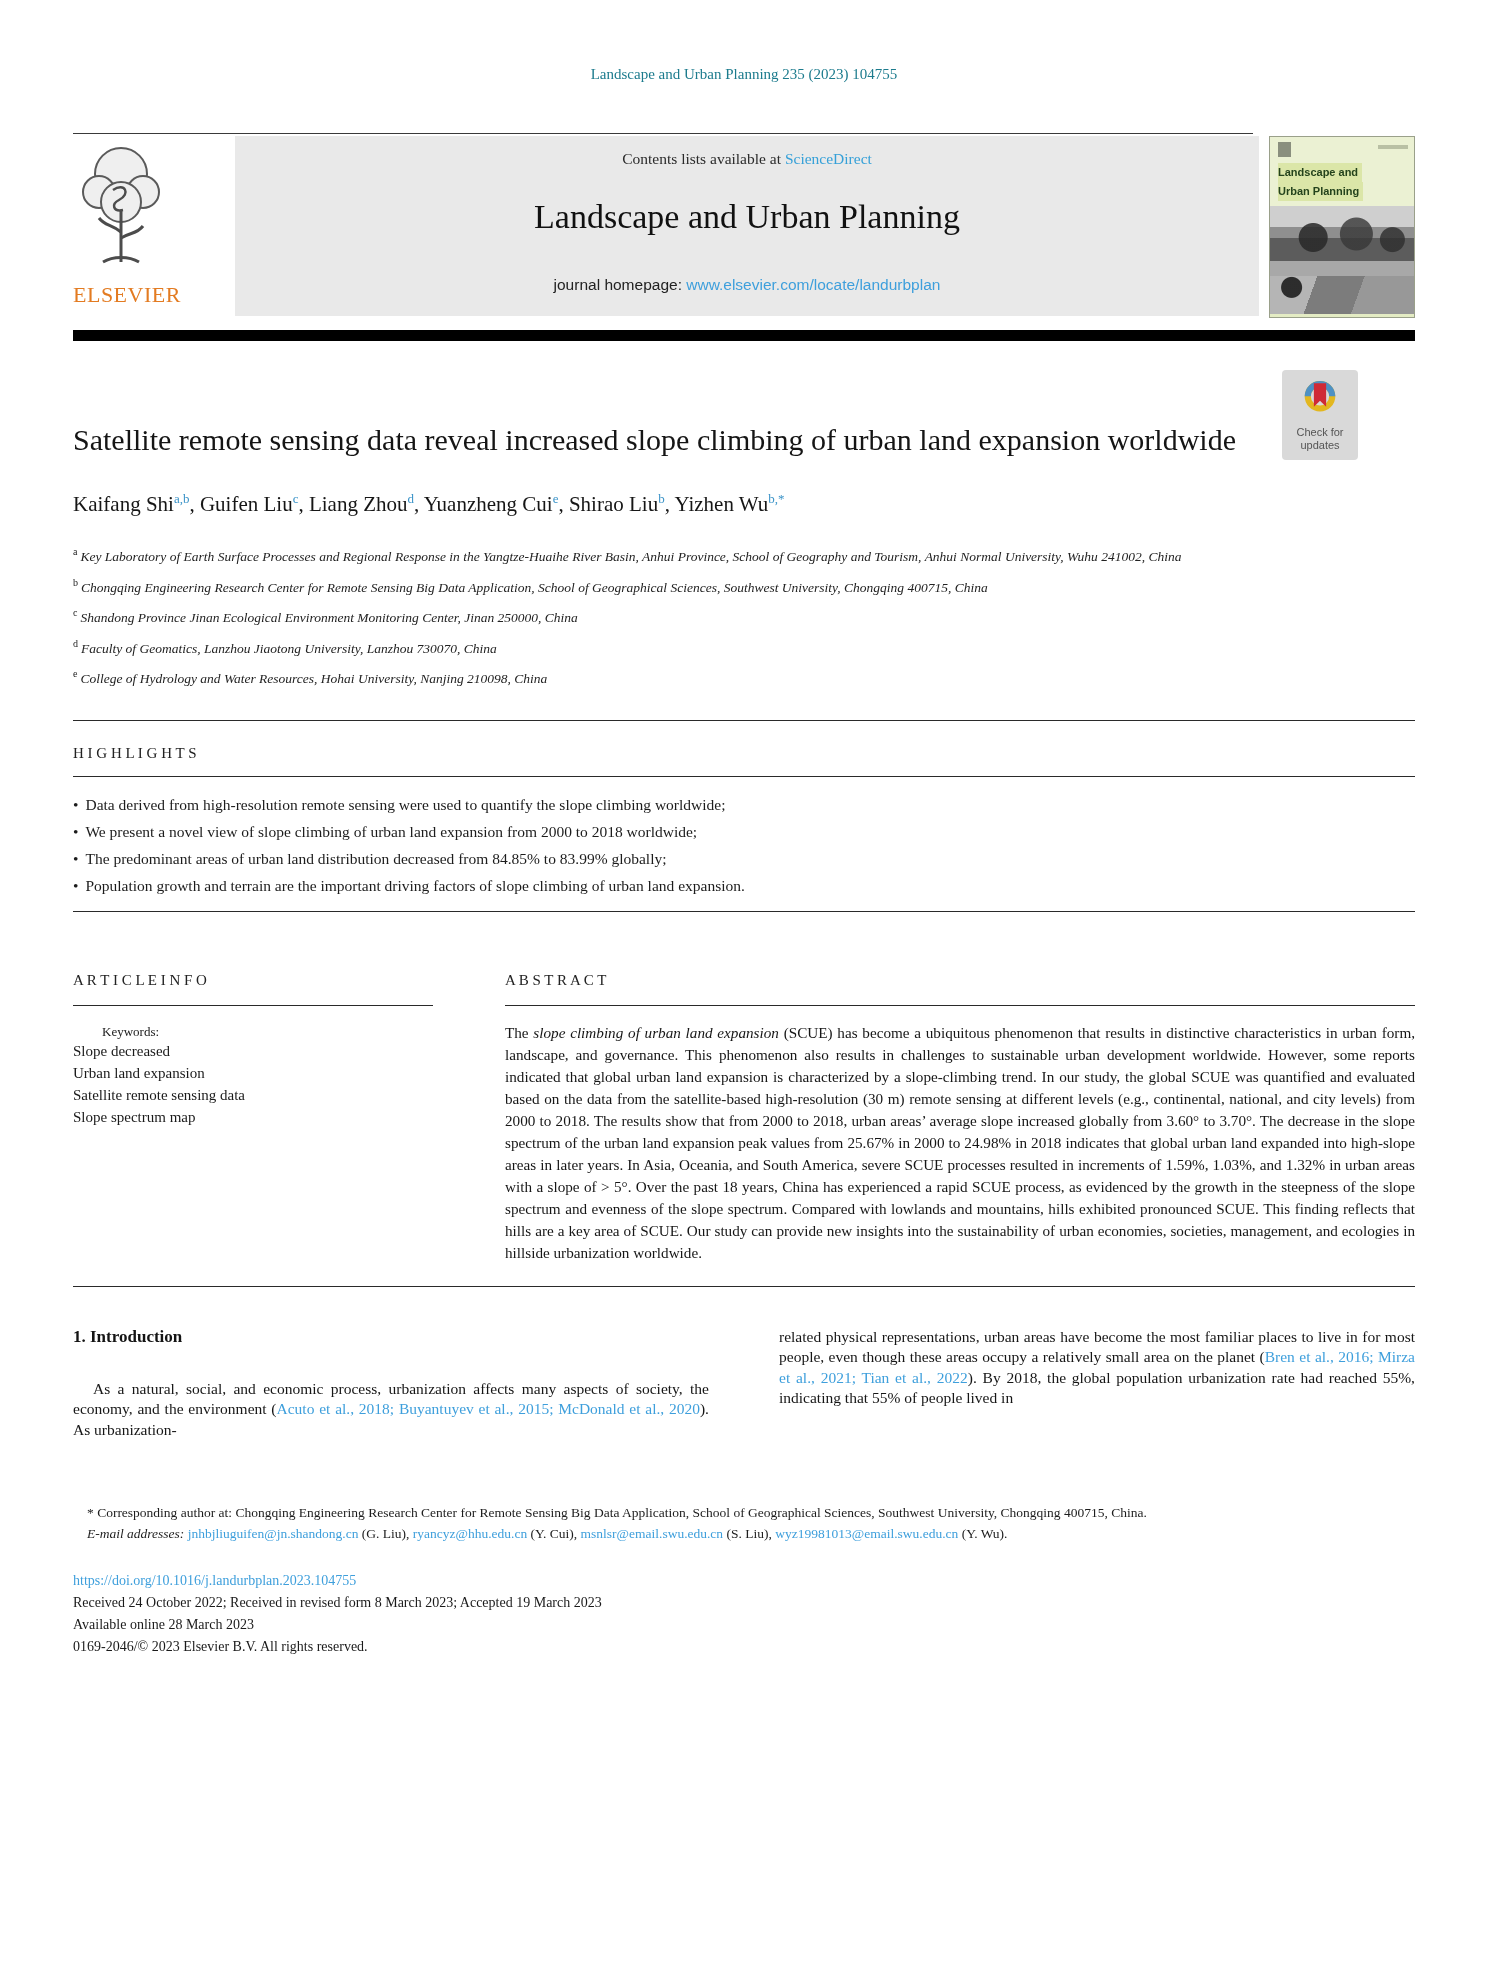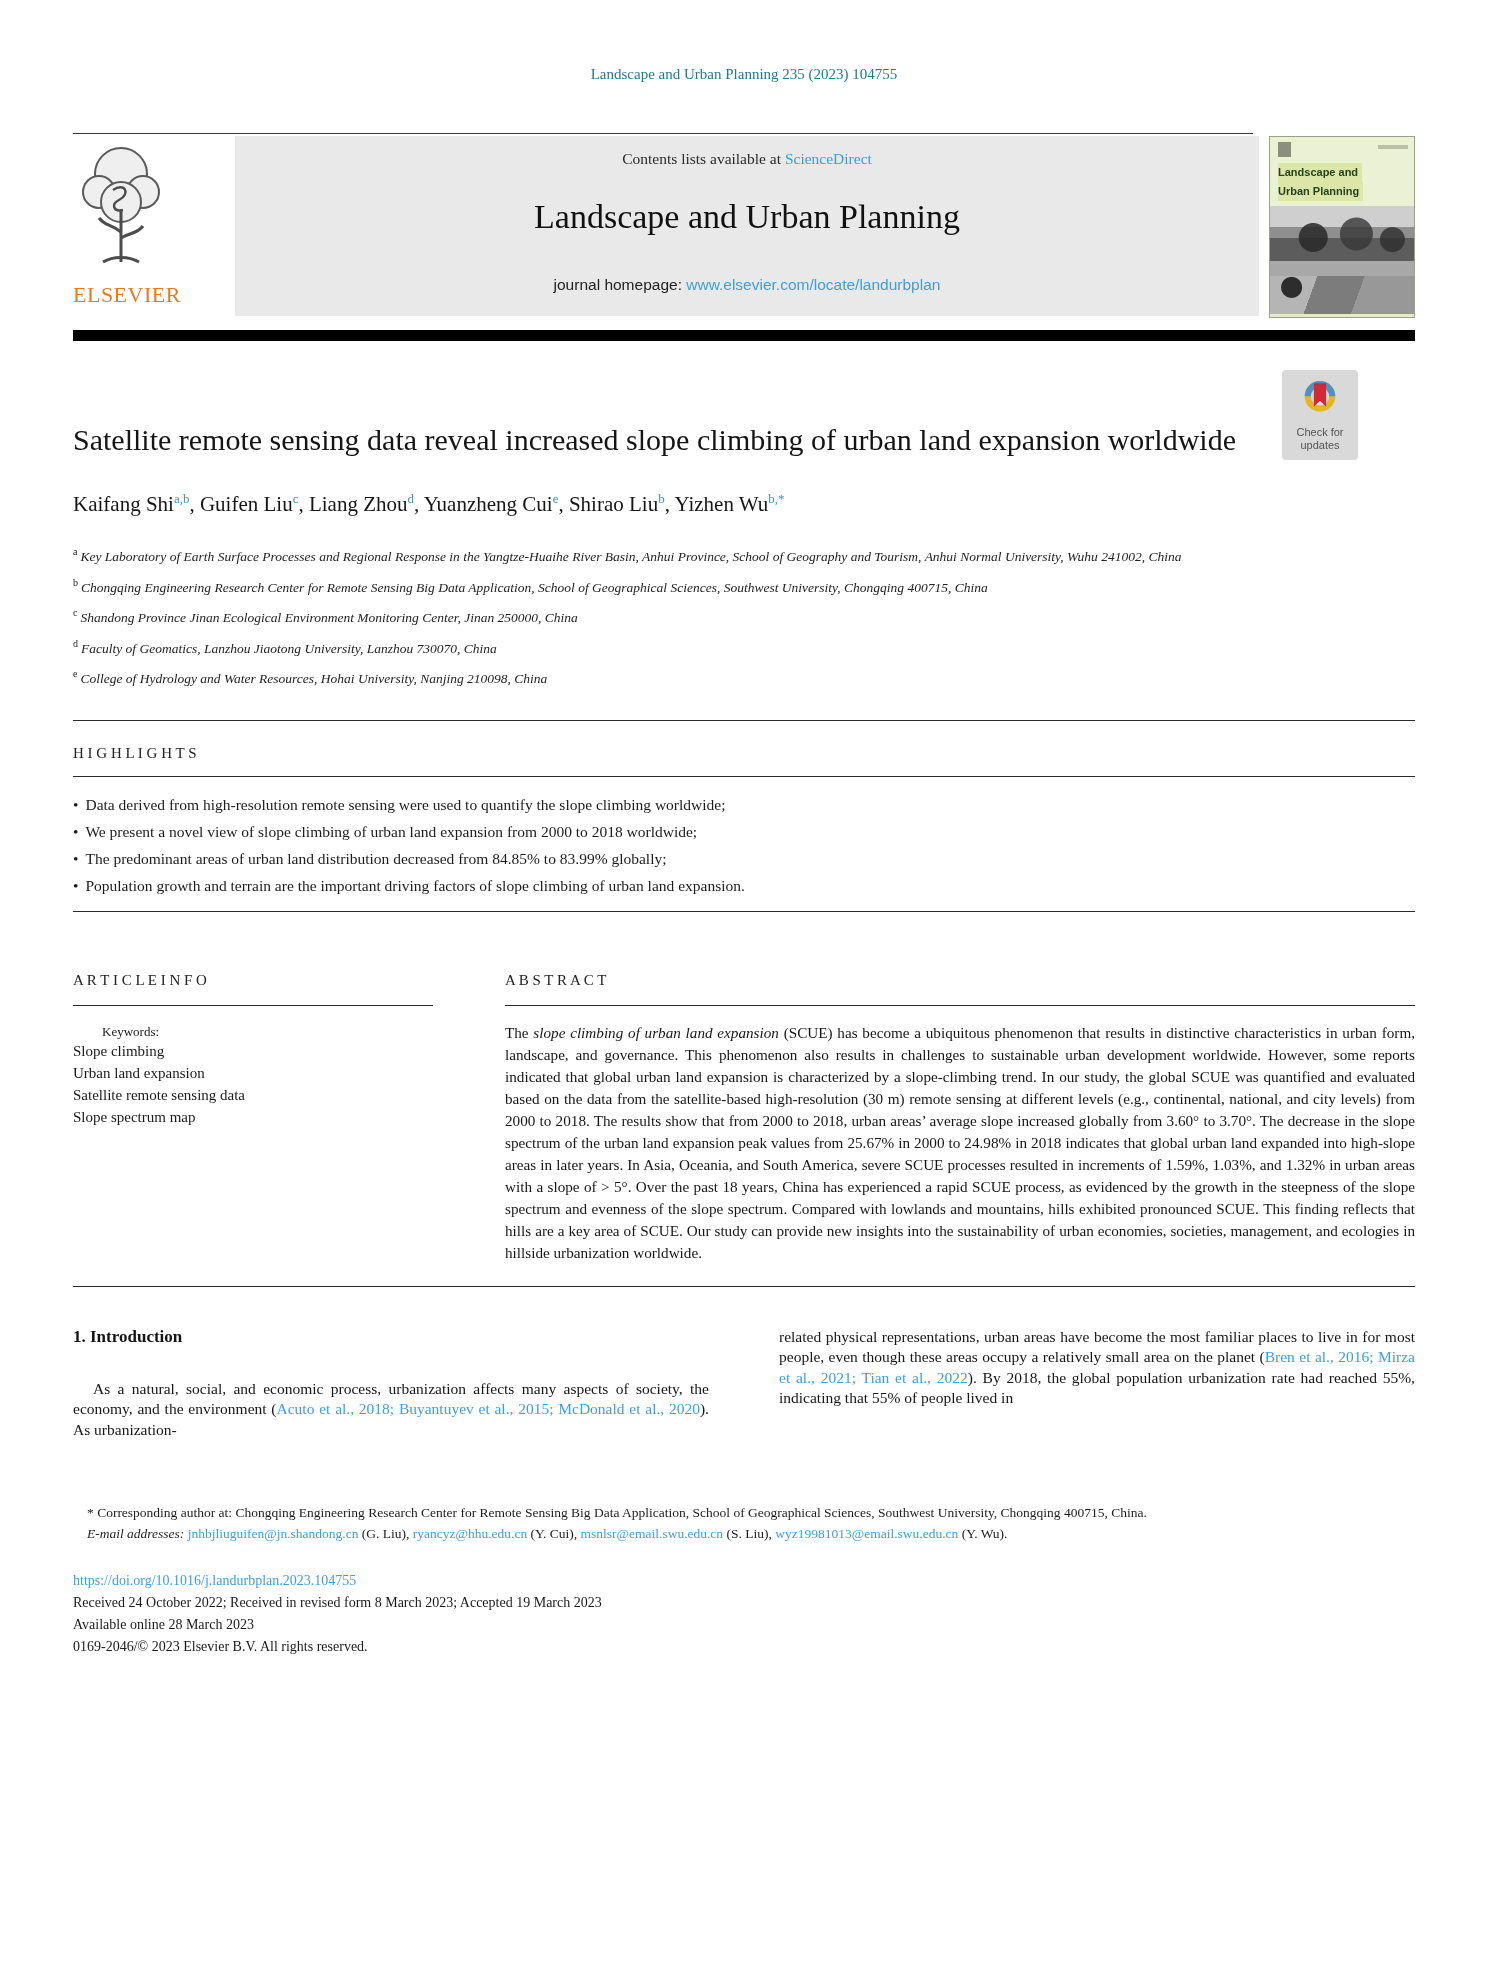--- a/index.html
+++ b/index.html
@@ -188,21 +188,21 @@
       <li><span class="bullet">•</span><span>Population growth and terrain are the important driving factors of slope climbing of urban land expansion.</span></li>
     </ul>
 
     <div class="rule-full hl-bottom-rule"></div>
 
     <div class="info-abs">
       <div class="info-col">
         <div class="section-head">A R T I C L E  I N F O</div>
         <div class="rule-col"></div>
         <div class="kw-label">Keywords:</div>
-        <div class="kw-item">Slope climbing</div>
+        <div class="kw-item">Slope decreased</div>
         <div class="kw-item">Urban land expansion</div>
         <div class="kw-item">Satellite remote sensing data</div>
         <div class="kw-item">Slope spectrum map</div>
       </div>
       <div class="abs-col">
         <div class="section-head">A B S T R A C T</div>
         <div class="rule-col"></div>
         <p class="abs-text"><span>The </span><i>slope climbing of urban land expansion</i><span> (SCUE) has become a ubiquitous phenomenon that results in distinctive characteristics in urban form, landscape, and governance. This phenomenon also results in challenges to sustainable urban development worldwide. However, some reports indicated that global urban land expansion is characterized by a slope-climbing trend. In our study, the global SCUE was quantified and evaluated based on the data from the satellite-based high-resolution (30 m) remote sensing at different levels (e.g., continental, national, and city levels) from 2000 to 2018. The results show that from 2000 to 2018, urban areas’ average slope increased globally from 3.60° to 3.70°. The decrease in the slope spectrum of the urban land expansion peak values from 25.67% in 2000 to 24.98% in 2018 indicates that global urban land expanded into high-slope areas in later years. In Asia, Oceania, and South America, severe SCUE processes resulted in increments of 1.59%, 1.03%, and 1.32% in urban areas with a slope of &gt; 5°. Over the past 18 years, China has experienced a rapid SCUE process, as evidenced by the growth in the steepness of the slope spectrum and evenness of the slope spectrum. Compared with lowlands and mountains, hills exhibited pronounced SCUE. This finding reflects that hills are a key area of SCUE. Our study can provide new insights into the sustainability of urban economies, societies, management, and ecologies in hillside urbanization worldwide.</span></p>
       </div>
     </div>

